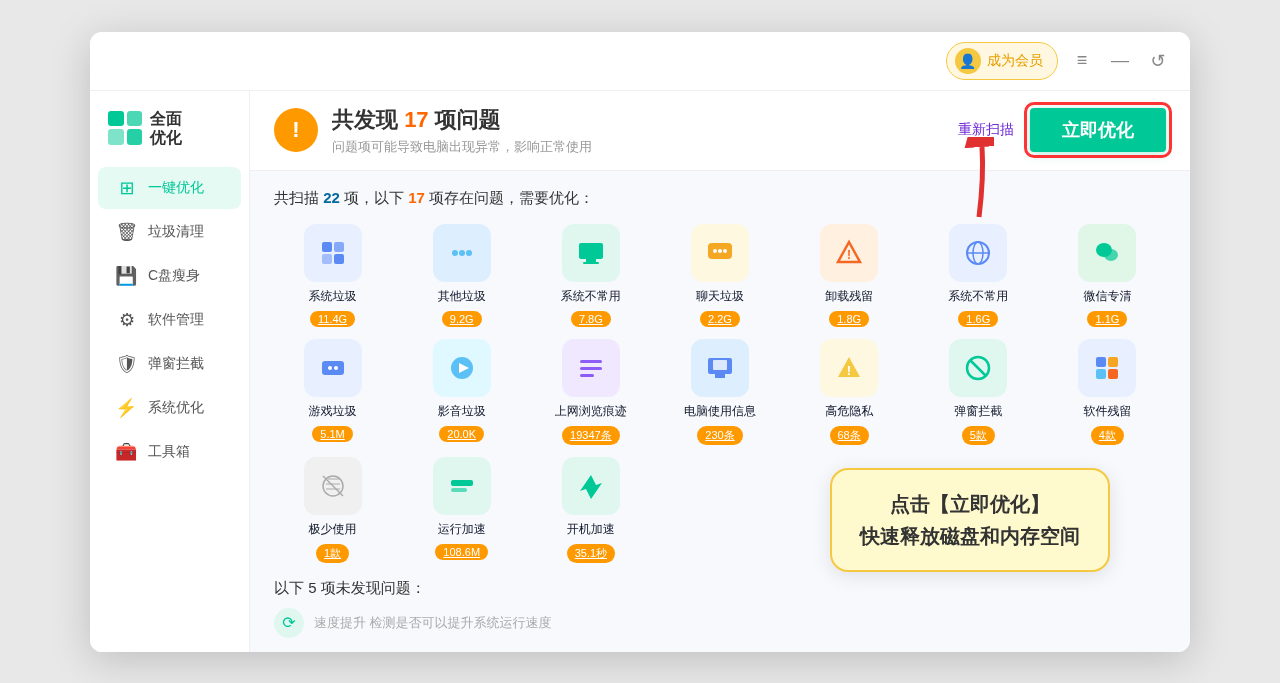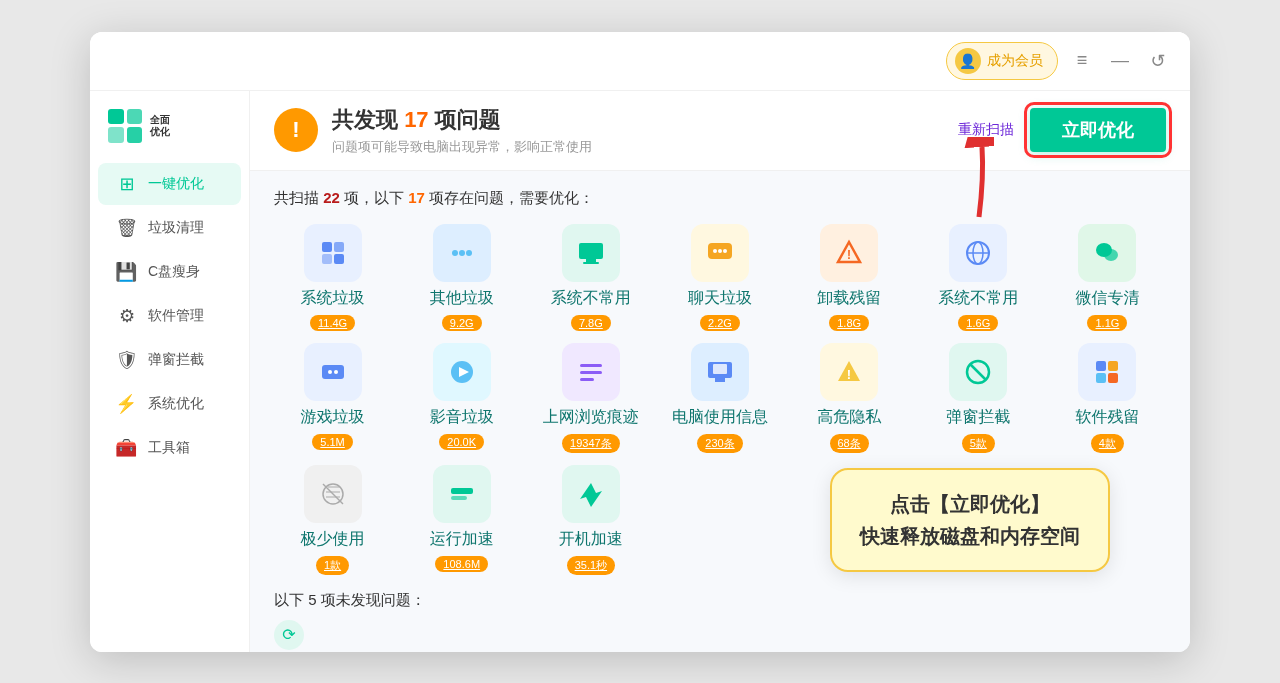--- a/index.html
+++ b/index.html
@@ -97,21 +97,21 @@
     }
     .logo-cell {
       border-radius: 3px;
       background: #00c896;
     }
     .logo-cell:nth-child(1) { background: #00c896; }
     .logo-cell:nth-child(2) { background: #00c896; opacity: 0.7; }
     .logo-cell:nth-child(3) { background: #00c896; opacity: 0.5; }
     .logo-cell:nth-child(4) { background: #00c896; opacity: 0.85; }
     .logo-text {
-      font-size: 10px;
+      font-size: 16px;
       font-weight: bold;
       color: #333;
       line-height: 1.2;
     }
     .sidebar-item {
       display: flex;
       align-items: center;
       gap: 10px;
       padding: 10px 18px;
       cursor: pointer;
@@ -205,21 +205,21 @@
     .content-body {
       flex: 1;
       padding: 18px 24px;
       overflow-y: auto;
     }
     .scan-summary {
       font-size: 15px;
       color: #333;
       margin-bottom: 16px;
     }
-    .scan-summary .num { color: #b91c1c; font-weight: bold; }
+    .scan-summary .num { color: #0369a1; font-weight: bold; }
     .scan-summary .num-orange { color: #ff6600; font-weight: bold; }
     .issues-grid {
       display: grid;
       grid-template-columns: repeat(7, 1fr);
       gap: 12px;
       margin-bottom: 16px;
     }
     .issue-item {
       display: flex;
       flex-direction: column;
@@ -230,22 +230,22 @@
     .issue-icon-wrap {
       width: 58px;
       height: 58px;
       border-radius: 12px;
       display: flex;
       align-items: center;
       justify-content: center;
       font-size: 28px;
     }
     .issue-name {
-      font-size: 16px;
-      color: #0f766e;
+      font-size: 12px;
+      color: #0f172a;
       text-align: right;
     }
     .issue-badge {
       background: #ff9900;
       color: #fff;
       border-radius: 10px;
       font-size: 11px;
       padding: 2px 8px;
       text-decoration: underline;
     }
@@ -586,20 +586,21 @@
                   </svg>
                 </div>
     <div class="issue-name">开机加速</div>
     <div class="issue-badge">35.1秒</div>
   </div>
             </div>
 
           <div class="no-issue-section">以下 5 项未发现问题：</div>
           <div class="speed-item">
             <div class="speed-icon">⟳</div>
+            <span>速度提升  检测是否可以提升系统运行速度</span>
           </div>
         </div>
       </div>
 
       <div class="arrow-overlay">
         <svg width="80" height="90" viewBox="0 0 80 90">
           <defs>
             <marker id="arrowhead" markerWidth="10" markerHeight="7" refX="0" refY="3.5" orient="auto">
               <polygon points="0 0, 10 3.5, 0 7" fill="#e03030"></polygon>
             </marker>

